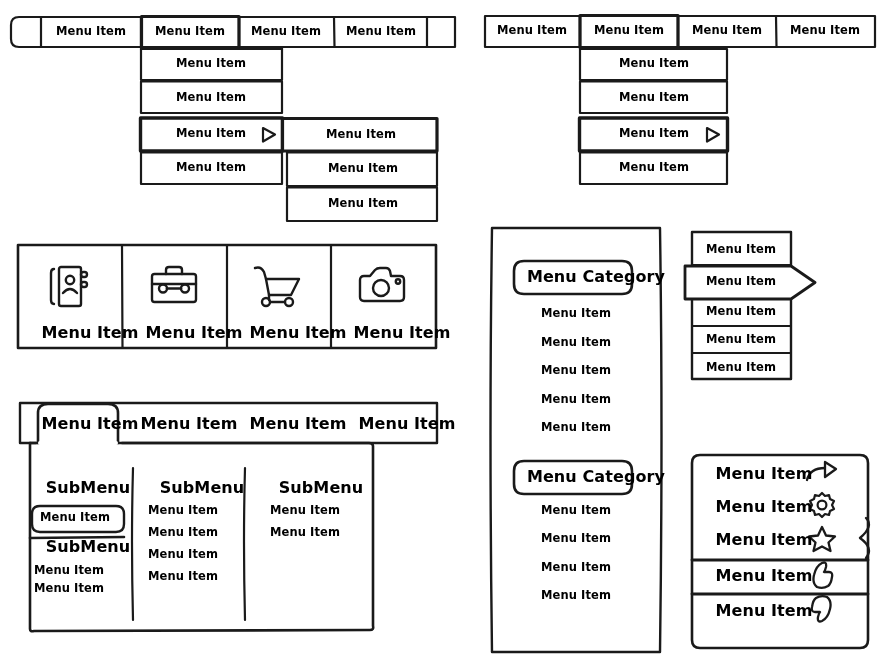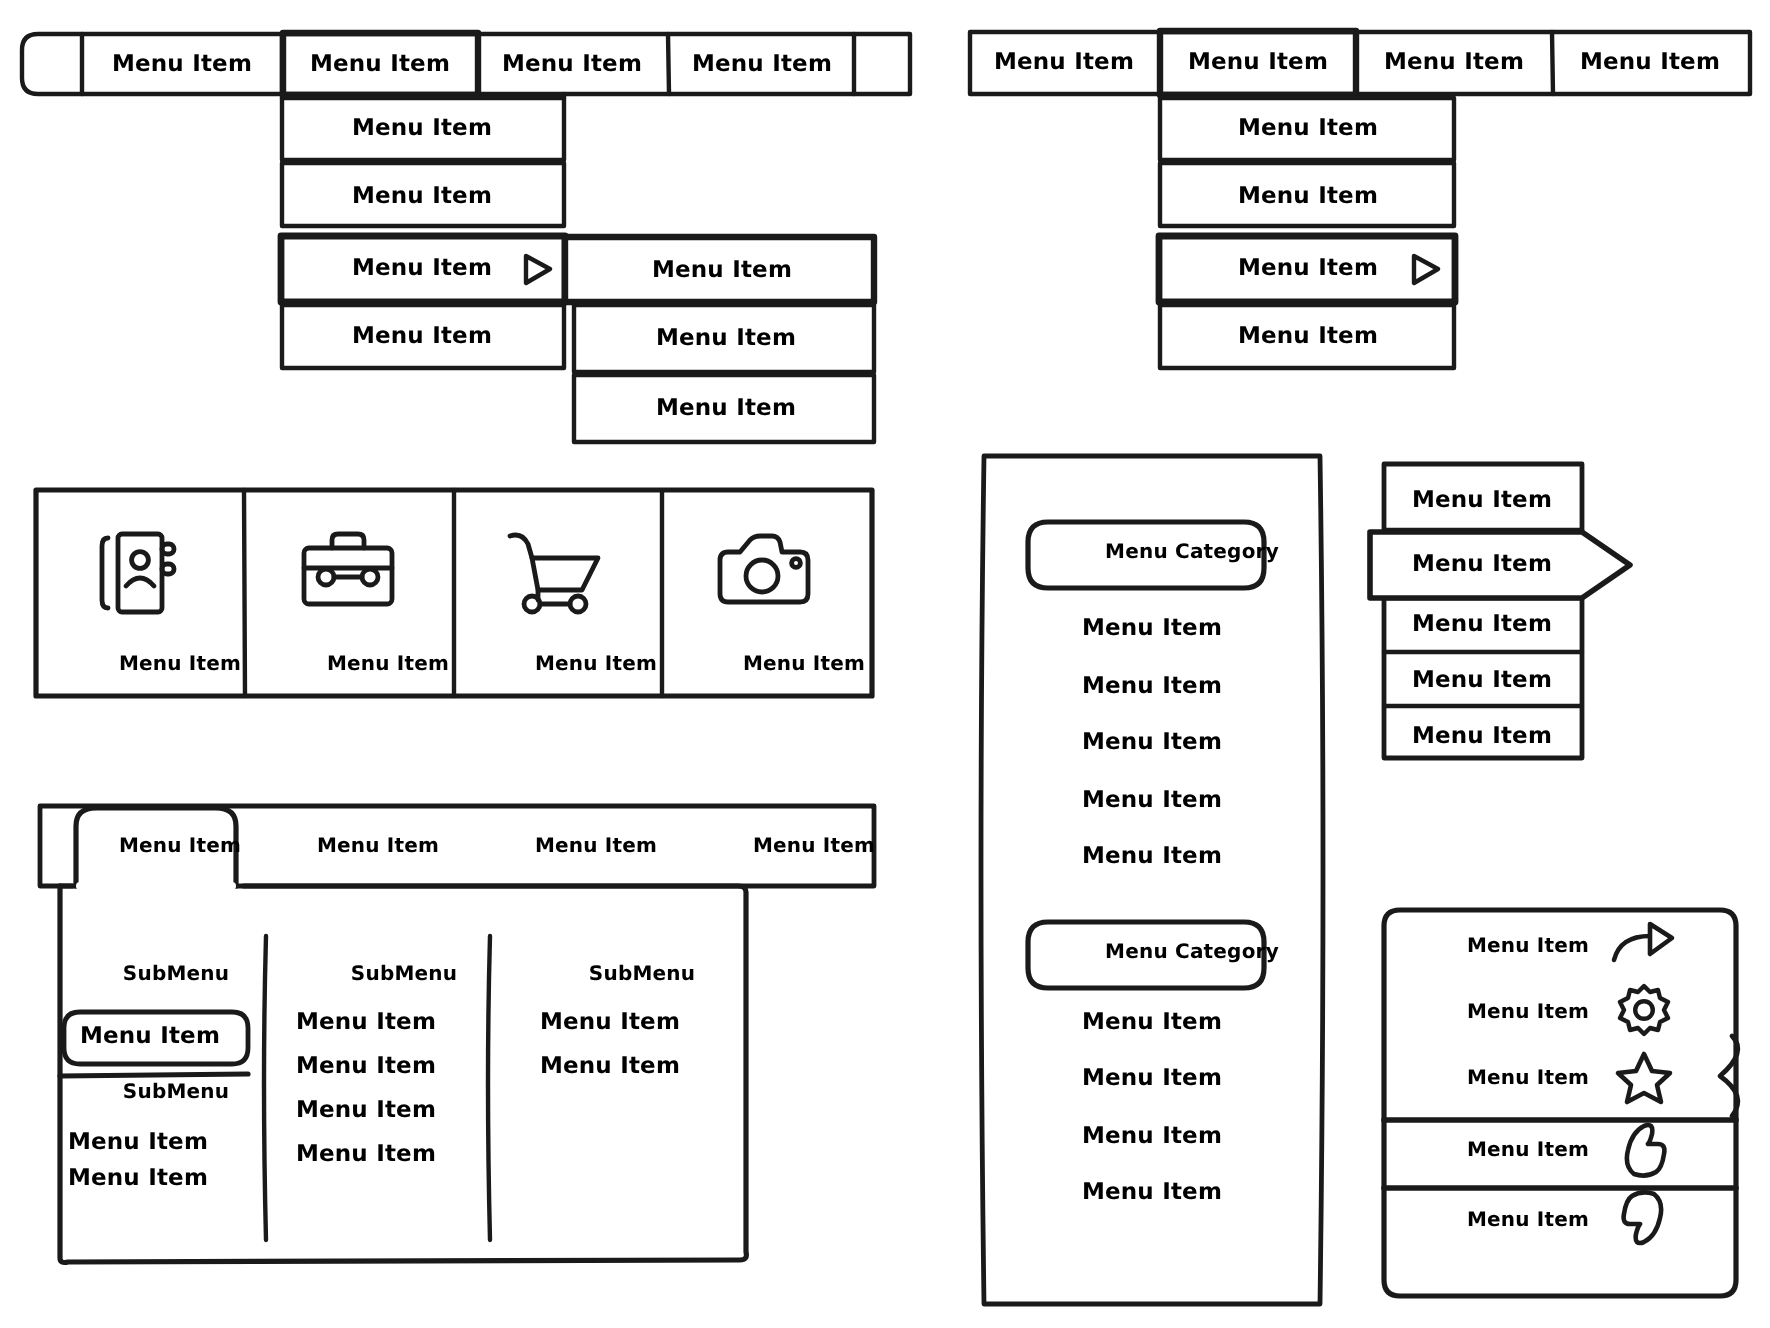--- a/index.html
+++ b/index.html
@@ -22,21 +22,21 @@
     letter-spacing:.1px;
     color:#000;
     white-space:nowrap;
     text-align:center;
     line-height:1;
     transform:translate(-50%,-50%);
     -webkit-font-smoothing:antialiased;
   }
   .lbl.reg{font-weight:600;}
   .lbl.bold{font-weight:bold;}
-  .lbl.big{font-size:10px;padding-left:40px;}
+  .lbl.big{font-size:16px;padding-left:40px;}
   .hit{position:absolute;}
   .ico{position:absolute;transform:translate(-50%,-50%);}
   
   .sketch path, .sketch polyline, .sketch line, .sketch polygon, .sketch rect, .sketch circle, .sketch ellipse{
     vector-effect:non-scaling-stroke;
   }
 </style>
 </head>
 <body>
 

